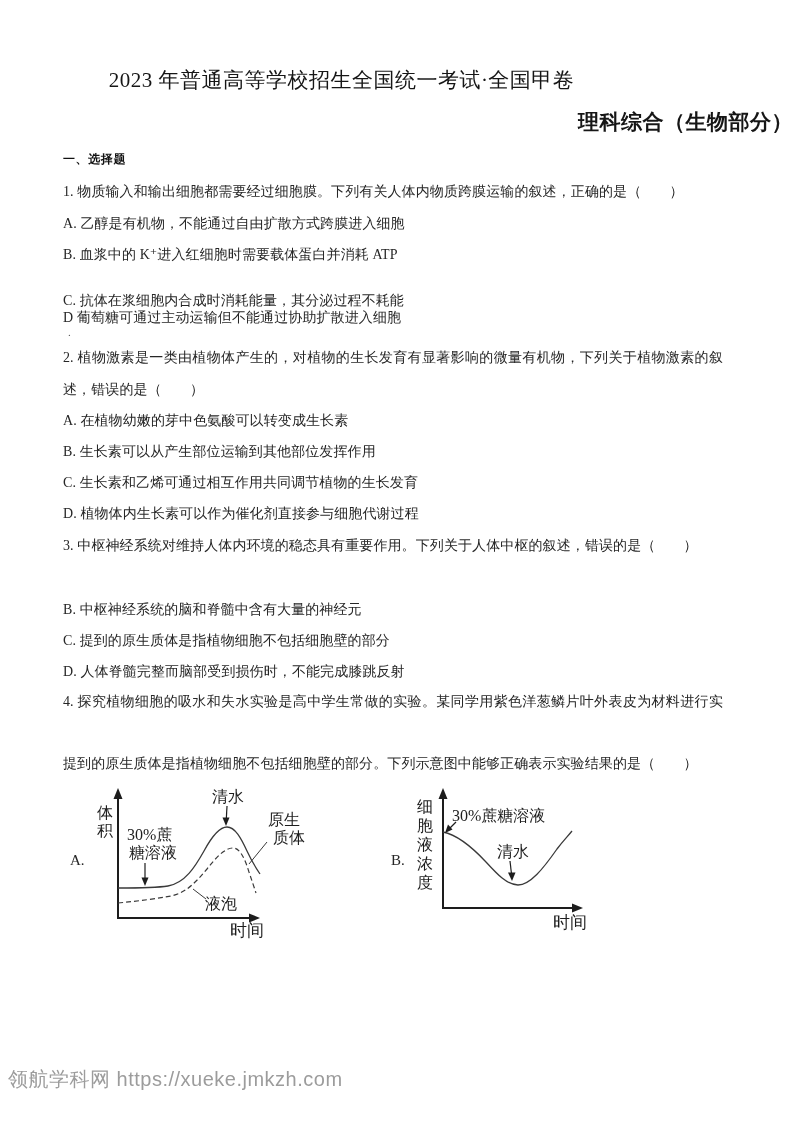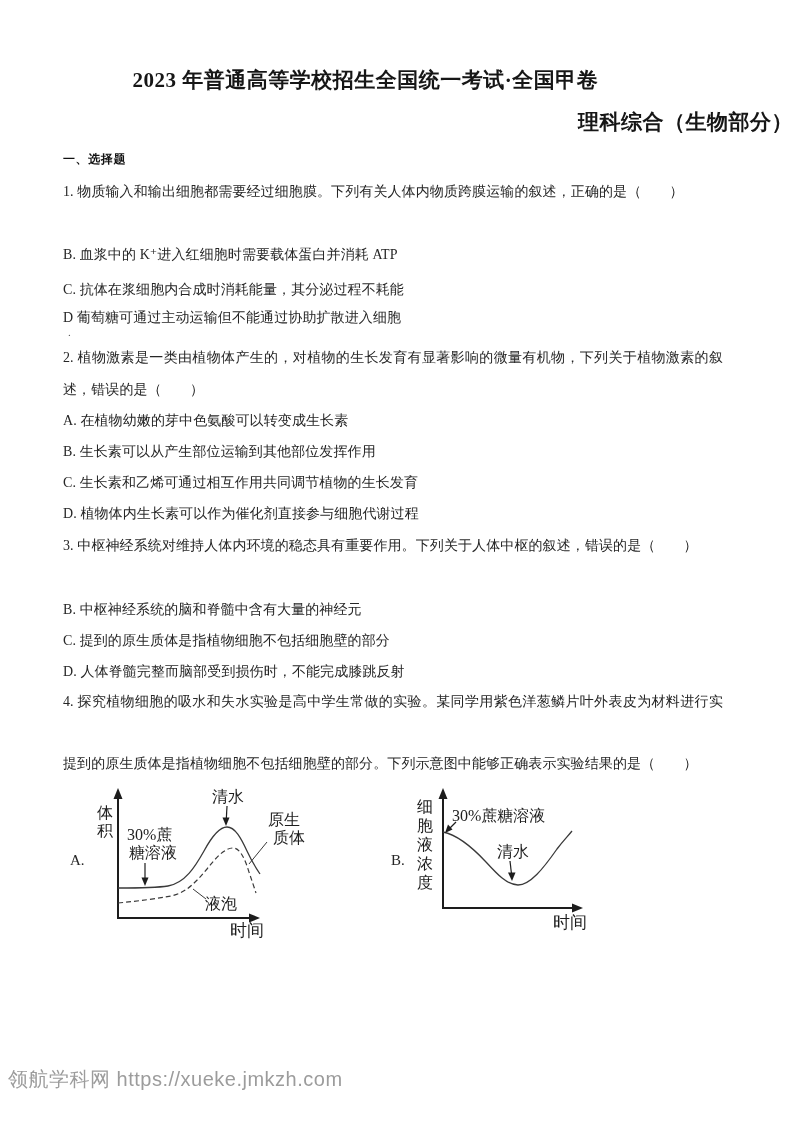--- a/index.html
+++ b/index.html
@@ -6,23 +6,22 @@
   .page{
     position:relative;
     width:793px;height:1122px;
     background:#ffffff;
     font-family:"Liberation Serif","DejaVu Serif",serif;
     color:#212121;
     overflow:hidden;
   }
   .title1{
     position:absolute;top:66px;left:0;width:683px;
-    text-align:center;font-size:21px;font-weight:bold;color:#161616;
+    text-align:center;font-size:21px;font-weight:normal;color:#161616;
     letter-spacing:0.5px;
-    margin-left:24px;
   }
   .title2{
     position:absolute;top:108px;left:0;width:793px;
     text-align:right;font-size:21px;font-weight:bold;color:#161616;
     letter-spacing:0.5px;
   }
   .textbody{position:absolute;left:63px;top:0;width:660px;height:1122px;}
   .line{
     position:absolute;left:0;width:660px;
     font-size:14px;line-height:17px;color:#262626;
@@ -51,22 +50,23 @@
 
 <div class="page">
 
   <div class="title1">2023 年普通高等学校招生全国统一考试·全国甲卷</div>
   <div class="title2">理科综合（生物部分）</div>
 
   <div class="textbody">
     <div class="line heading" style="top:151px">一、选择题</div>
 
     <div class="line" style="top:183px">1. 物质输入和输出细胞都需要经过细胞膜。下列有关人体内物质跨膜运输的叙述，正确的是（　　）</div>
+    <div class="line" style="top:215px">A. 乙醇是有机物，不能通过自由扩散方式跨膜进入细胞</div>
     <div class="line" style="top:246px">B. 血浆中的 K⁺进入红细胞时需要载体蛋白并消耗 ATP</div>
-    <div class="line" style="top:281px">C. 抗体在浆细胞内合成时消耗能量，其分泌过程不耗能</div>
+    <div class="line" style="top:292px">C. 抗体在浆细胞内合成时消耗能量，其分泌过程不耗能</div>
     <div class="line" style="top:309px">D  葡萄糖可通过主动运输但不能通过协助扩散进入细胞</div>
     <div class="stray" style="left:5px;top:326px">.</div>
 
     <div class="line wrapfill" style="top:349px">2. 植物激素是一类由植物体产生的，对植物的生长发育有显著影响的微量有机物，下列关于植物激素的叙</div>
     <div class="line" style="top:381px">述，错误的是（　　）</div>
     <div class="line" style="top:412px">A. 在植物幼嫩的芽中色氨酸可以转变成生长素</div>
     <div class="line" style="top:443px">B. 生长素可以从产生部位运输到其他部位发挥作用</div>
     <div class="line" style="top:474px">C. 生长素和乙烯可通过相互作用共同调节植物的生长发育</div>
     <div class="line" style="top:505px">D. 植物体内生长素可以作为催化剂直接参与细胞代谢过程</div>
 

